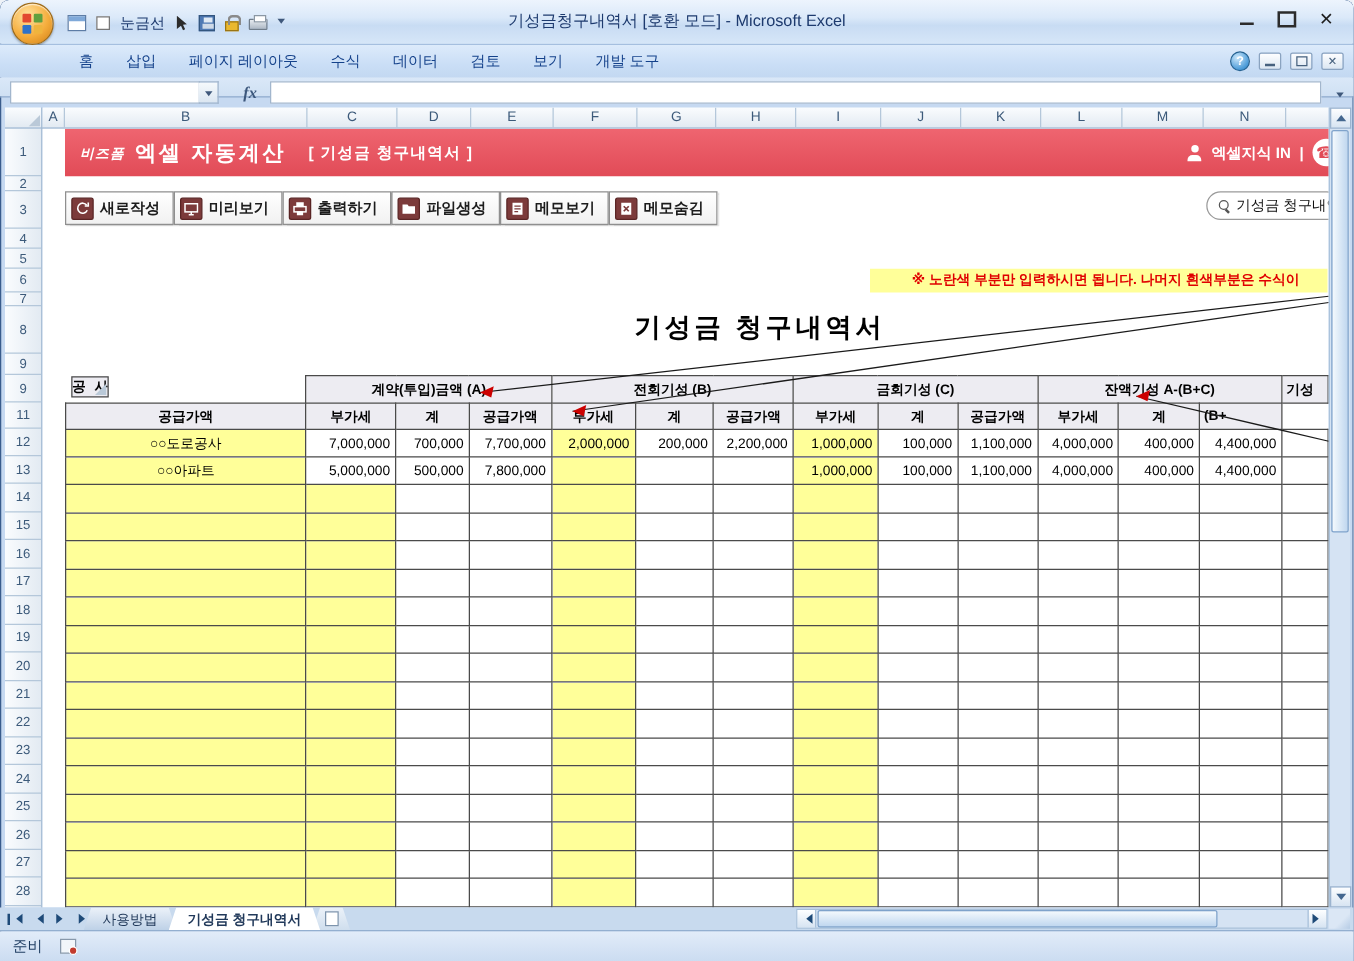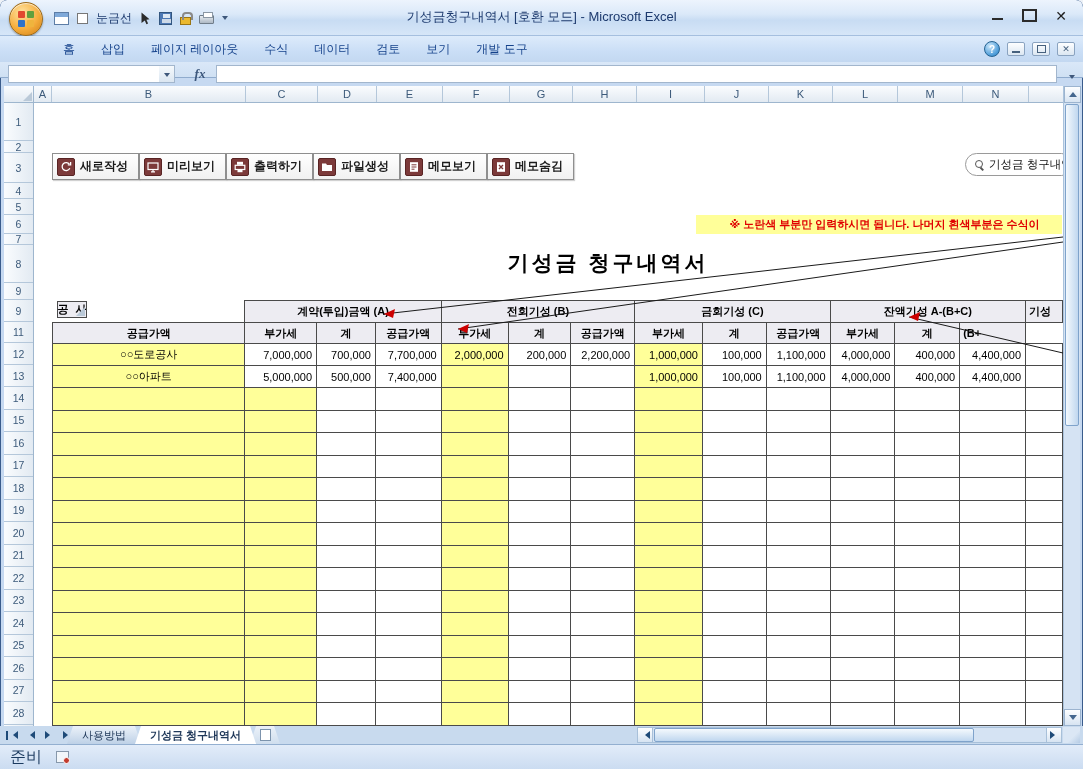--- a/index.html
+++ b/index.html
@@ -123,21 +123,21 @@
   .addtab::before{content:'';width:9px;height:10px;background:#fff;border:1px solid #7d94ad;}
   .hscroll{position:absolute;left:637px;right:21px;top:1px;height:16px;background:#d5e3f3;border:1px solid #a8c0d9;}
   .hs-btn{position:absolute;top:0;width:15px;height:14px;background:linear-gradient(#fdfeff,#d7e4f2);display:flex;align-items:center;justify-content:center;}
   .hs-left{left:0;border-right:1px solid #a8c0d9;}
   .hs-right{right:0;border-left:1px solid #a8c0d9;}
   .hs-thumb{position:absolute;left:16px;top:0;width:320px;height:14px;background:linear-gradient(#f4f9fd,#c0d7ef);border:1px solid #7fa3cb;border-radius:2px;}
   .sizegrip{position:absolute;right:3px;top:1px;width:17px;height:16px;background:linear-gradient(135deg,#dbe7f5 60%,#b6cce5);}
 
   
   .statusbar{position:absolute;left:0;top:744px;width:100%;height:25px;background:linear-gradient(#e2ecf9,#cbdcf1);border-top:1px solid #93afd0;display:flex;align-items:center;}
-  .sb-ready{margin-left:10px;font-size:16px;color:#1b3a5f;}
+  .sb-ready{margin-left:10px;font-size:12px;color:#1b3a5f;}
   .sb-rec{margin-left:14px;width:13px;height:12px;border:1px solid #8798ab;background:#f2f6fa;position:relative;}
   .sb-rec::after{content:'';position:absolute;right:-2px;bottom:-2px;width:5px;height:5px;border-radius:50%;background:#c23b2e;border:1px solid #fff;}
   .sb-right{position:absolute;right:12px;top:0;height:100%;display:flex;align-items:center;gap:9px;}
   .views{display:flex;border:1px solid #8aa5c6;border-radius:2px;overflow:hidden;}
   .vbtn{width:23px;height:17px;display:flex;align-items:center;justify-content:center;background:linear-gradient(#fdfeff,#dde8f3);border-left:1px solid #b6c8dd;}
   .vbtn:first-child{border-left:none;background:linear-gradient(#fce7b6,#f5cd79);}
   .g-normal{width:11px;height:9px;border:1px solid #5f7a99;background:repeating-linear-gradient(180deg,#fff 0 2px,#a9bed6 2px 3px);}
   .g-layout{width:9px;height:11px;border:1px solid #5f7a99;background:#fff;box-shadow:inset 0 2px 0 #c3d4e6;}
   .g-break{width:11px;height:9px;border:1px solid #5f7a99;background:#fff;box-shadow:inset 0 0 0 2px #fff,inset 0 0 0 3px #a9bed6;}
   .zoom-label{font-size:12px;font-weight:700;color:#1b3a5f;}
@@ -258,20 +258,31 @@
         <span class="rh" style="height: 22.5px;">22</span>
         <span class="rh" style="height: 22.5px;">23</span>
         <span class="rh" style="height: 22.5px;">24</span>
         <span class="rh" style="height: 22.5px;">25</span>
         <span class="rh" style="height: 22.5px;">26</span>
         <span class="rh" style="height: 22.5px;">27</span>
         <span class="rh" style="height: 22.5px;">28</span>
       </div>
 
     <div class="grid">
+      <div class="banner">
+        <span class="biz-logo">비즈폼</span>
+        <span class="banner-title">엑셀 자동계산</span>
+        <span class="banner-sub">[ 기성금 청구내역서 ]</span>
+        <span class="banner-right">
+          <span class="kin-icon"></span>
+          <span>엑셀지식 IN</span>
+          <span>|</span>
+          <span class="phone-icon"></span>
+        </span>
+      </div>
 
       <div class="actions">
           <div class="abtn">
             <span class="aicon">
               <svg viewBox="0 0 12 12">
                 <path d="M9.8 7.2A4 4 0 1 1 9.4 3.2" fill="none" stroke="#fff" stroke-width="1.3"></path>
                 <path d="M10.6 1v2.8H7.8" fill="none" stroke="#fff" stroke-width="1.3"></path>
               </svg>
             </span>
             <span class="albl">새로작성</span>
@@ -387,21 +398,21 @@
               <td class="num">1,100,000</td>
               <td class="num">4,000,000</td>
               <td class="num">400,000</td>
               <td class="num">4,400,000</td>
               <td class="ocol"></td>
             </tr>
             <tr>
               <td class="name">○○아파트</td>
               <td class="num">5,000,000</td>
               <td class="num">500,000</td>
-              <td class="num">7,400,000</td>
+              <td class="num">7,800,000</td>
               <td class="num yellow"></td>
               <td class="num"></td>
               <td class="num"></td>
               <td class="num yellow">1,000,000</td>
               <td class="num">100,000</td>
               <td class="num">1,100,000</td>
               <td class="num">4,000,000</td>
               <td class="num">400,000</td>
               <td class="num">4,400,000</td>
               <td class="ocol"></td>

